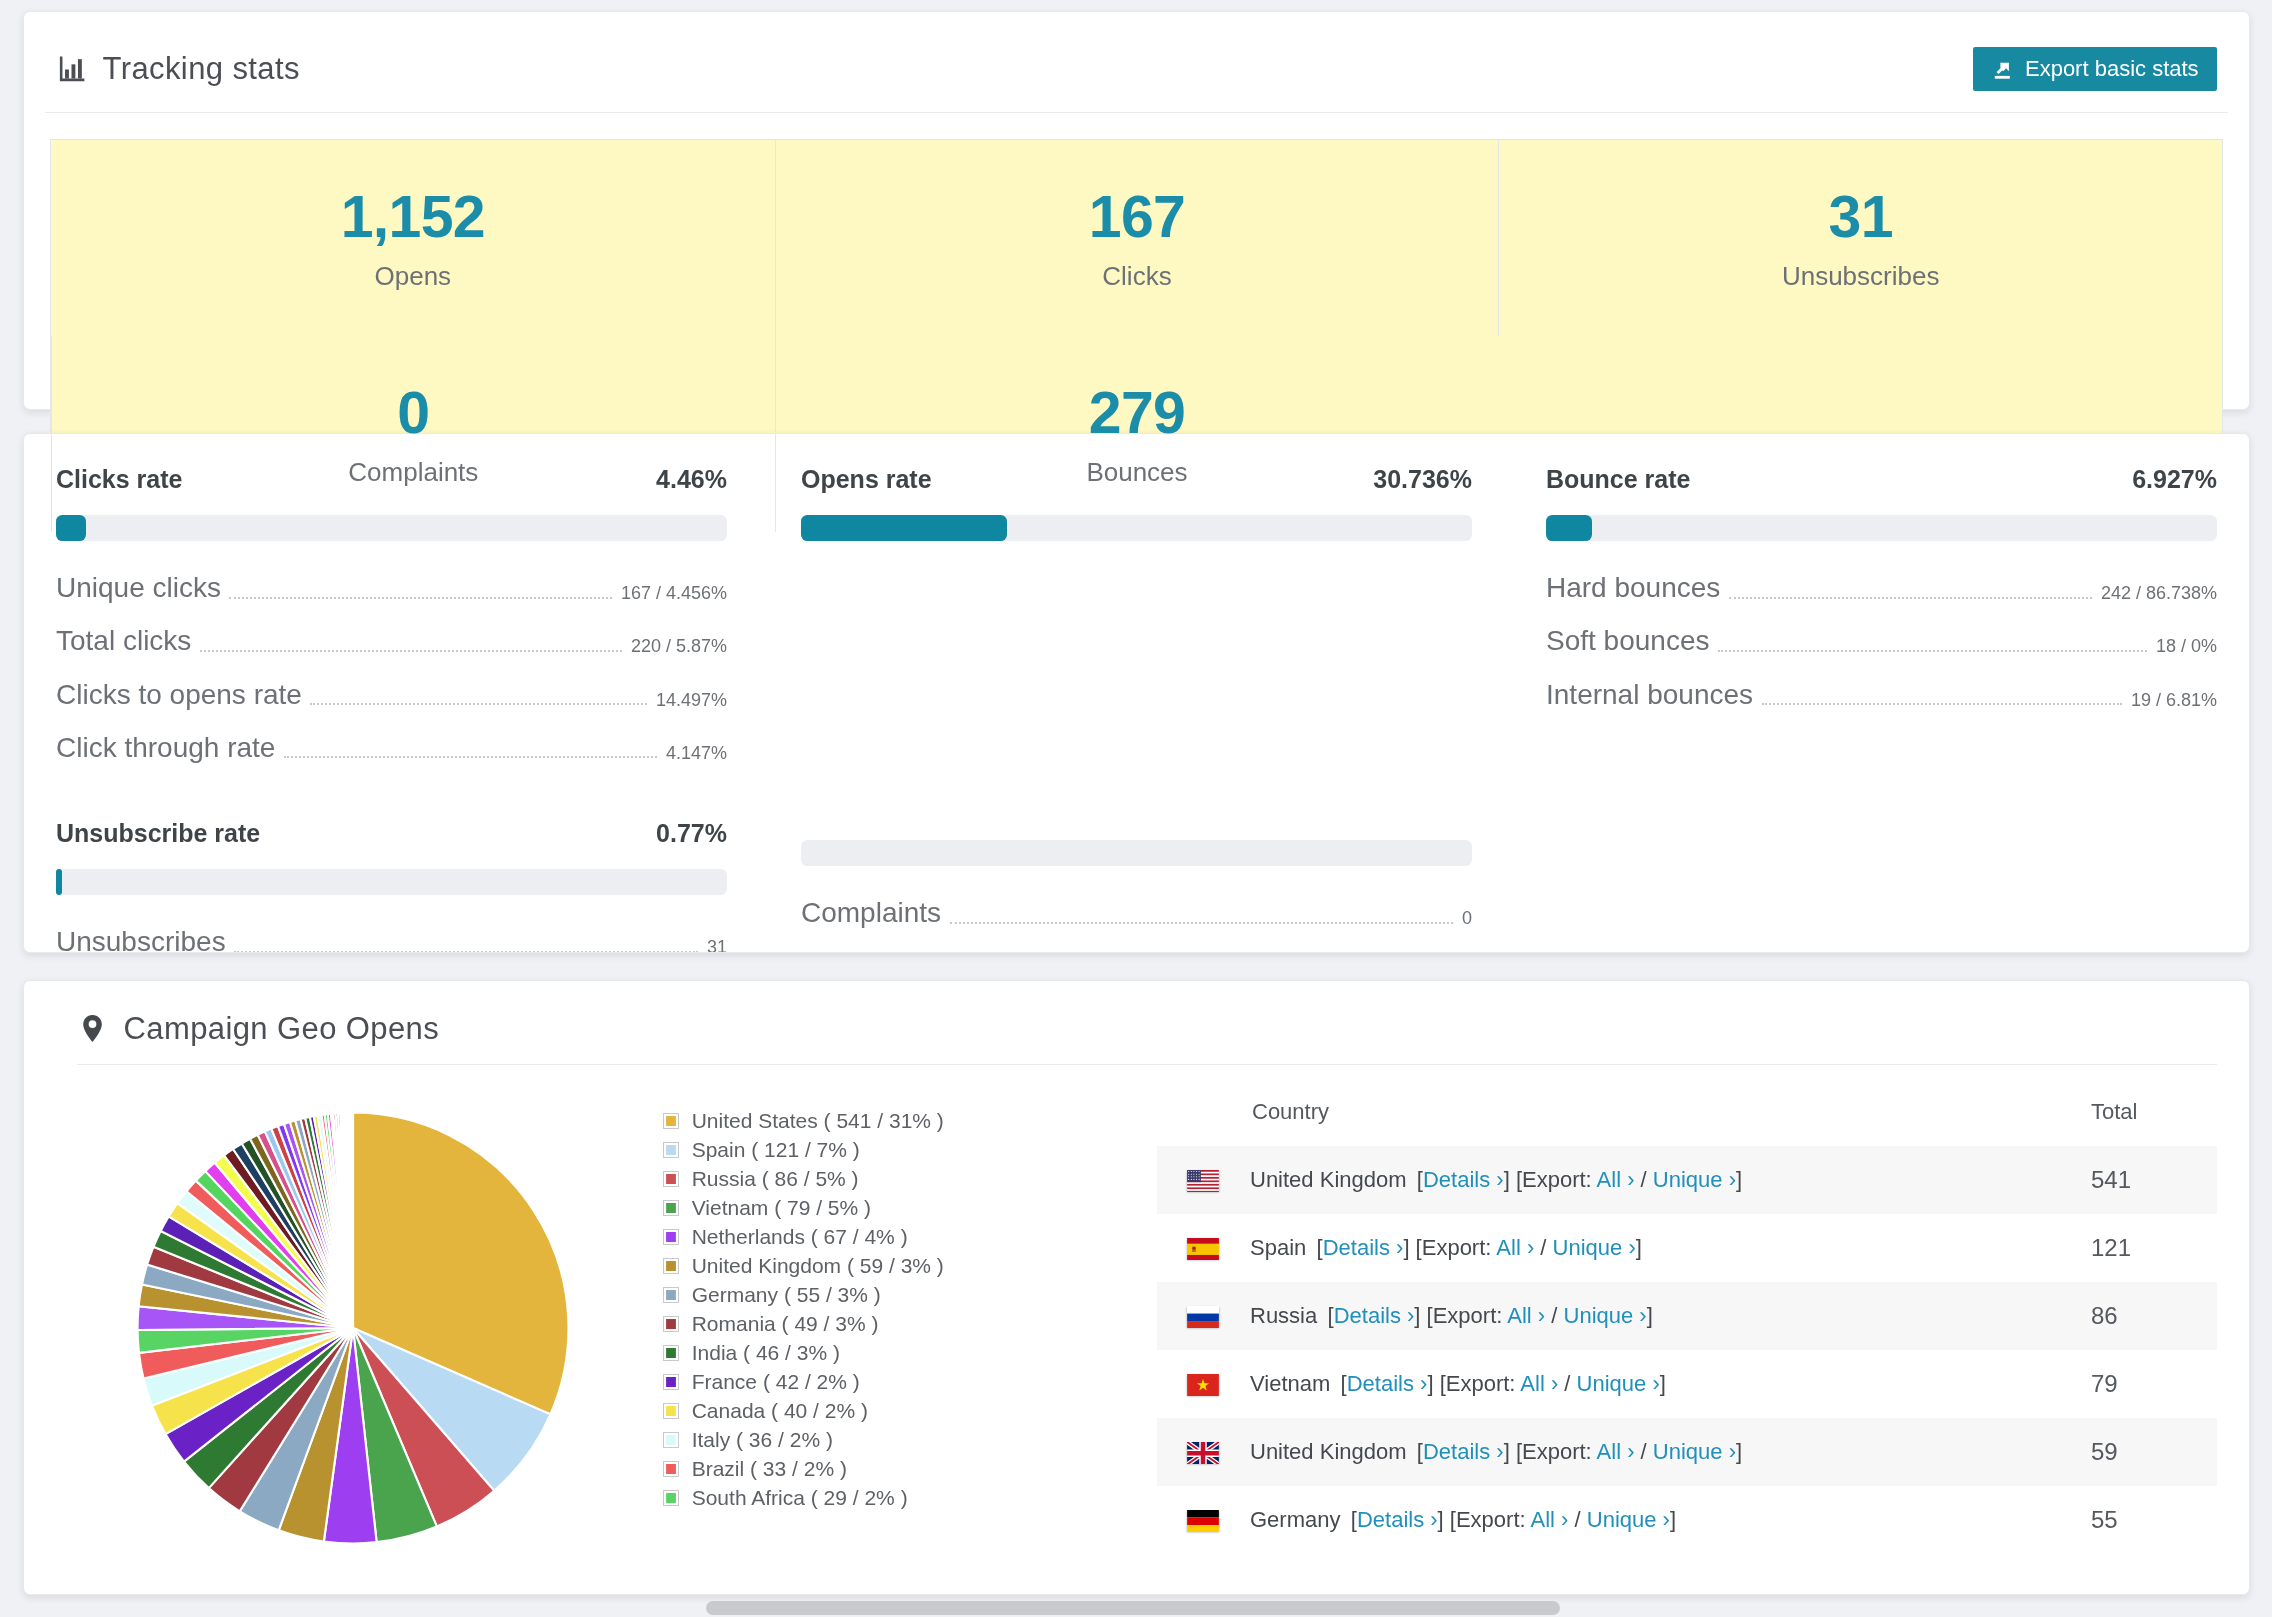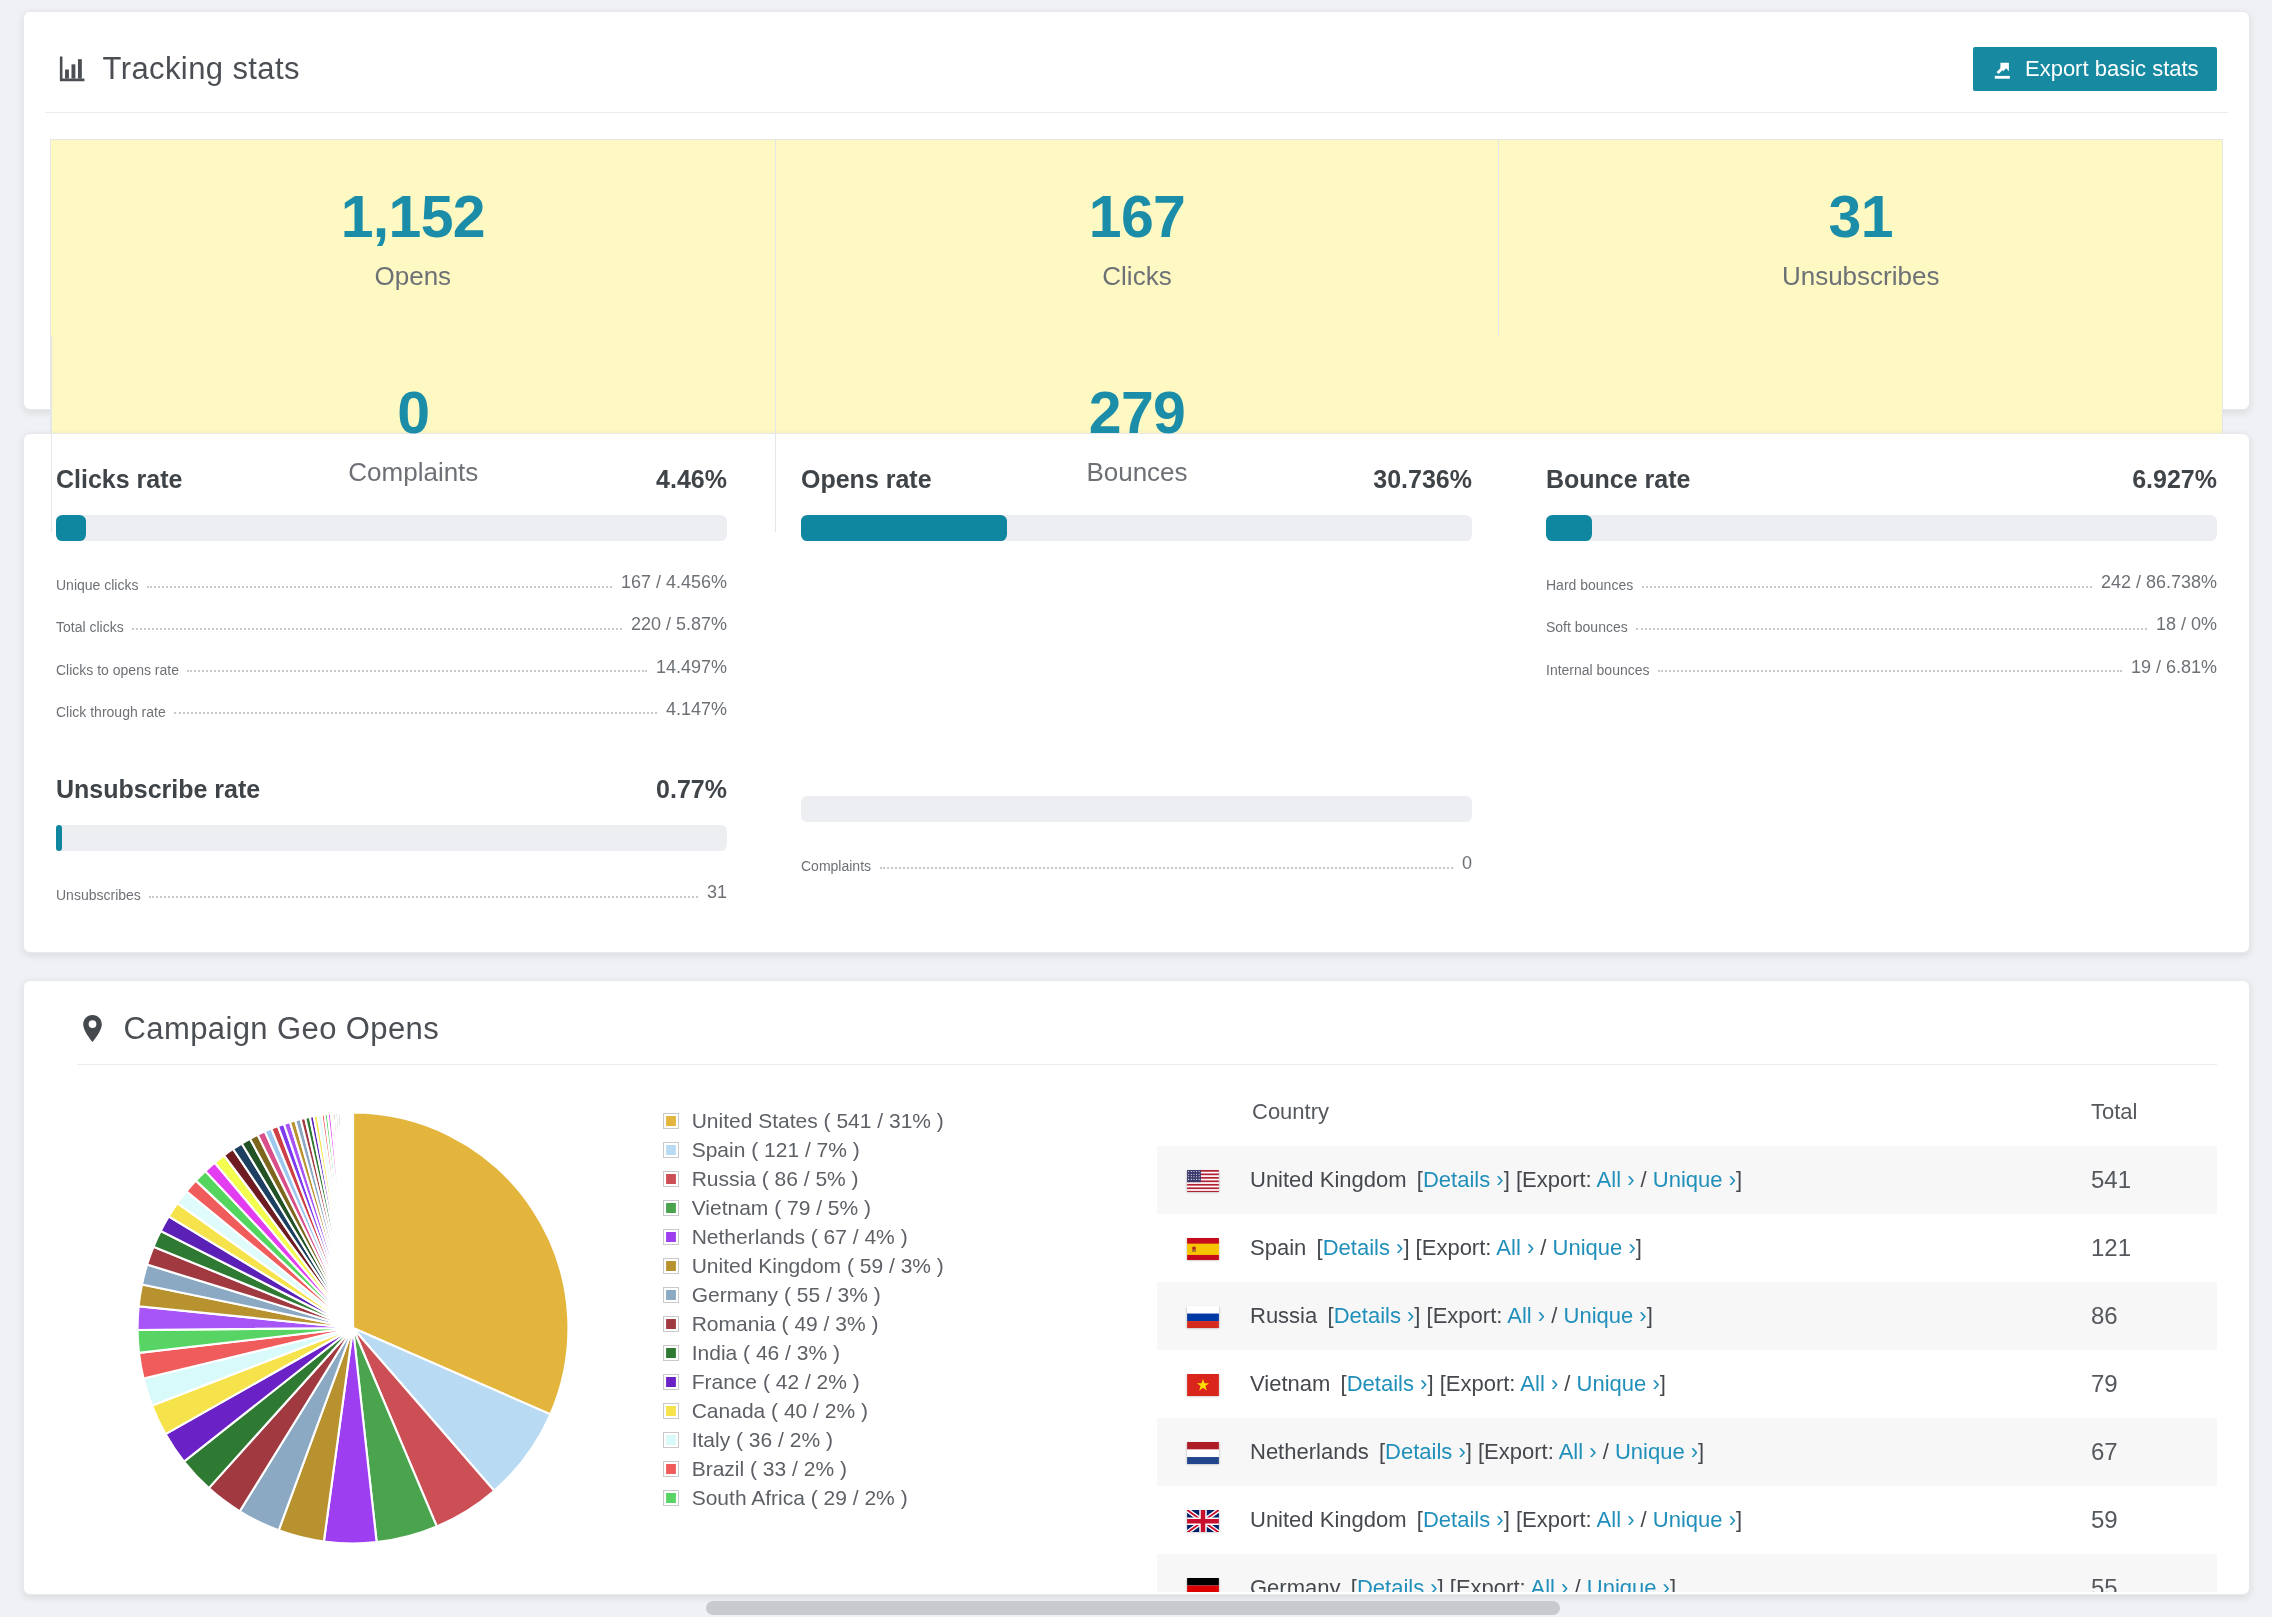--- a/index.html
+++ b/index.html
@@ -46,21 +46,21 @@
   .stat-num { font-size:59px; font-weight:700; color:#1b8da9; letter-spacing:-0.7px; }
   .stat-lbl { font-size:26px; color:#6d7176; margin-top:10px; }
 
   .rates-grid { display:grid; grid-template-columns:repeat(3,1fr); column-gap:74px; row-gap:45px; }
   .rb-head { display:flex; justify-content:space-between; align-items:baseline; }
   .rb-title,.rb-value { font-size:25px; font-weight:700; color:#3f4449; }
   .rb-bar { margin-top:21px; height:25.4px; background:#eceef1; border-radius:6.4px; }
   .rb-fill { height:100%; background:#0f87a1; border-radius:6.4px; }
   .rb-rows { margin-top:21px; }
   .rb-row { display:flex; align-items:flex-end; padding:10.6px 0; }
-  .rb-row .lbl { font-size:14px; color:#6d7176; white-space:nowrap; }
+  .rb-row .lbl { font-size:28px; color:#6d7176; white-space:nowrap; }
   .rb-row .lead { flex:1; border-bottom:2.1px dotted #c6c8cb; margin:0 8.5px 5.6px; }
   .rb-row .val { font-size:18px; color:#6d7176; white-space:nowrap; }
 
   .geo-row { display:flex; align-items:flex-start; margin-top:14px; }
   .pie-col { width:607px; flex:0 0 auto; }
   svg.pie { width:438px; height:438px; margin:30px 0 0 78px; display:block; }
   .legend-col { width:494px; flex:0 0 auto; padding-top:28px; }
   .lg-item { display:flex; align-items:center; height:29px; }
   .swatch { width:16px; height:16px; border:0.7px solid #c9c9c9; box-shadow:inset 0 0 0 2.1px #fff; flex:0 0 auto; }
   .lg-label { margin-left:12.7px; font-size:21px; color:#5d6166; white-space:nowrap; }
@@ -437,28 +437,20 @@
                 </tr>
                 <tr>
                   <td class="c-cell"><span class="flag"><svg viewBox="0 0 45 32">
                         <rect width="45" height="32" fill="#da251d"></rect>
                         <path d="M22.50 7.00 L24.62 13.09 L31.06 13.22 L25.92 17.11 L27.79 23.28 L22.50 19.60 L17.21 23.28 L19.08 17.11 L13.94 13.22 L20.38 13.09 Z" fill="#ffde00"></path>
                       </svg></span><span class="cname">Vietnam</span><span class="pune"> [</span><a href="#">Details ›</a><span class="pune">] [Export: </span><a href="#">All ›</a><span class="pune"> / </span><a href="#">Unique ›</a><span class="pune">]</span></td>
                   <td class="t-cell">79</td>
                 </tr>
                 <tr>
                   <td class="c-cell"><span class="flag"><svg viewBox="0 0 45 32">
-                        <rect width="45" height="10.7" fill="#ae1c28"></rect>
-                        <rect y="10.7" width="45" height="10.6" fill="#fff"></rect>
-                        <rect y="21.3" width="45" height="10.7" fill="#21468b"></rect>
-                      </svg></span><span class="cname">Netherlands</span><span class="pune"> [</span><a href="#">Details ›</a><span class="pune">] [Export: </span><a href="#">All ›</a><span class="pune"> / </span><a href="#">Unique ›</a><span class="pune">]</span></td>
-                  <td class="t-cell">67</td>
-                </tr>
-                <tr>
-                  <td class="c-cell"><span class="flag"><svg viewBox="0 0 45 32">
                         <rect width="45" height="32" fill="#012169"></rect>
                         <path d="M0 0 45 32 M45 0 0 32" stroke="#fff" stroke-width="6.4"></path>
                         <path d="M0 0 45 32 M45 0 0 32" stroke="#c8102e" stroke-width="2.6"></path>
                         <path d="M22.5 0 V32 M0 16 H45" stroke="#fff" stroke-width="10.6"></path>
                         <path d="M22.5 0 V32 M0 16 H45" stroke="#c8102e" stroke-width="6.4"></path>
                       </svg></span><span class="cname">United Kingdom</span><span class="pune"> [</span><a href="#">Details ›</a><span class="pune">] [Export: </span><a href="#">All ›</a><span class="pune"> / </span><a href="#">Unique ›</a><span class="pune">]</span></td>
                   <td class="t-cell">59</td>
                 </tr>
                 <tr>
                   <td class="c-cell"><span class="flag"><svg viewBox="0 0 45 32">

